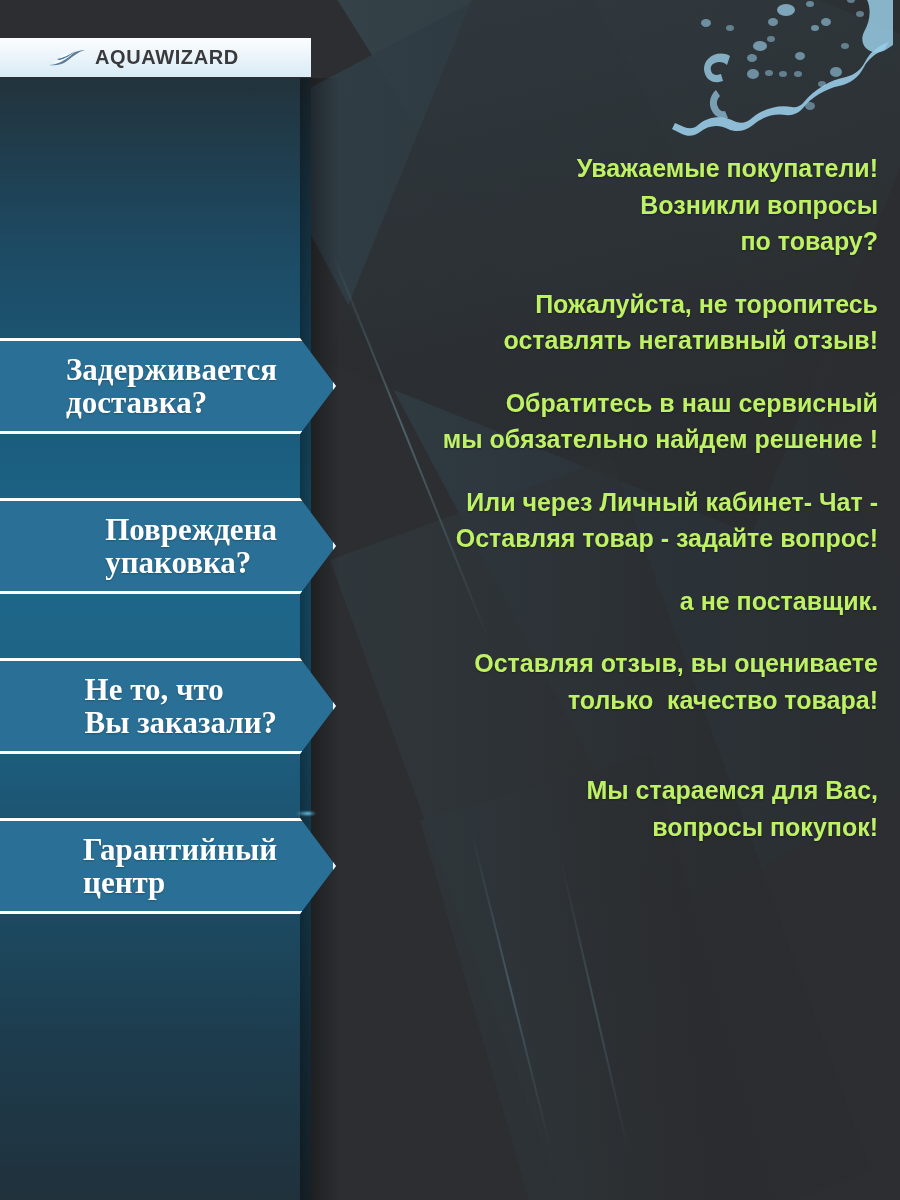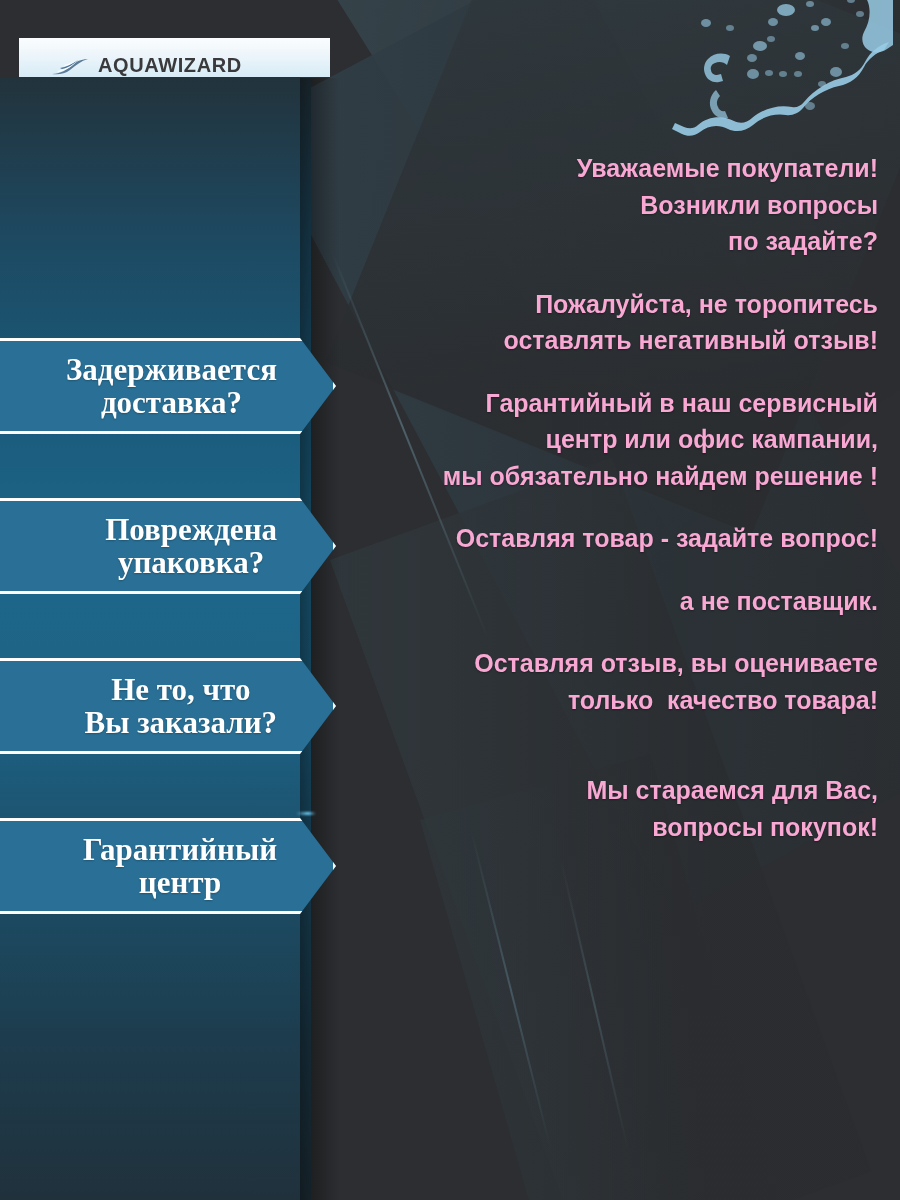--- a/index.html
+++ b/index.html
@@ -71,58 +71,58 @@
   }
   .left-dark-shade{
     position:absolute;left:300px;top:78px;width:40px;height:1122px;
     background:linear-gradient(90deg,rgba(0,0,0,.45) 0%,rgba(0,0,0,0) 100%);
   }
 
   
   .logo-bar{
     position:absolute;left:0;top:38px;width:311px;height:39px;
     background:linear-gradient(180deg,#fbfdfe 0%,#eef6fb 40%,#d7ebf6 100%);
-    display:flex;align-items:flex-end;gap:9px;padding-left:32px;box-sizing:border-box;margin-left:19px;
+    display:flex;align-items:center;gap:9px;padding-left:48px;box-sizing:border-box;
   }
   .logo-mark{width:38px;height:20px;flex:0 0 auto;}
   .logo-text{
     font-size:20px;font-weight:bold;letter-spacing:.6px;color:#3a3a3c;
     font-family:"Liberation Sans", sans-serif;
   }
 
   
   .banner{
     position:absolute;left:-6px;height:96px;width:342px;
     display:flex;align-items:center;justify-content:flex-end;
     box-sizing:border-box;padding-right:56px;
     background:#2a7096;
     border:3px solid #ffffff;
     clip-path:polygon(0 0, 306px 0, 342px 50%, 306px 100%, 0 100%);
     -webkit-clip-path:polygon(0 0, 306px 0, 342px 50%, 306px 100%, 0 100%);
   }
   .banner-text{
     color:#ffffff;font-family:"Liberation Serif", serif;font-weight:bold;
-    font-size:31px;line-height:1.08;text-align:center;
+    font-size:31px;line-height:1.08;text-align:left;
     text-shadow:0 1px 2px rgba(0,0,0,.25);
   }
   .b1{top:338px;}
   .b2{top:498px;}
   .b3{top:658px;}
   .b4{top:818px;}
 
   
   .copy{
     position:absolute;right:22px;top:150px;width:560px;
     text-align:right;color:#ffffff;
   }
   .para{margin:0 0 26px 0;}
   .para:last-child{margin-bottom:0;}
   .line{
     display:block;font-size:25px;font-weight:bold;line-height:1.46;
-    color:#f9a8d4;white-space:pre;
+    color:#bef264;white-space:pre;
     font-family:"Liberation Sans", sans-serif;
     text-shadow:0 1px 2px rgba(0,0,0,.35);
   }
   .gap-md{height:28px;}
 
   
   .splash{position:absolute;right:0;top:-6px;width:230px;height:150px;}
 </style>
 </head>
 <body>
@@ -207,35 +207,35 @@
       <span>Гарантийный</span><br>
       <span>центр</span>
     </div>
   </div>
 
   <div class="copy">
 
     <p class="para">
       <span class="line">Уважаемые покупатели!</span>
       <span class="line">Возникли вопросы</span>
-      <span class="line">по задайте?</span>
+      <span class="line">по товару?</span>
     </p>
 
     <p class="para">
       <span class="line">Пожалуйста, не торопитесь</span>
       <span class="line">оставлять негативный отзыв!</span>
     </p>
 
     <p class="para">
-      <span class="line">Гарантийный в наш сервисный</span>
-      <span class="line">центр или офис кампании,</span>
+      <span class="line">Обратитесь в наш сервисный</span>
       <span class="line">мы обязательно найдем решение !</span>
     </p>
 
     <p class="para">
+      <span class="line">Или через Личный кабинет- Чат -</span>
       <span class="line">Оставляя товар - задайте вопрос!</span>
     </p>
 
     <p class="para">
       <span class="line">а не поставщик.</span>
     </p>
 
     <p class="para">
       <span class="line">Оставляя отзыв, вы оцениваете</span>
       <span class="line">только  качество товара!</span>

